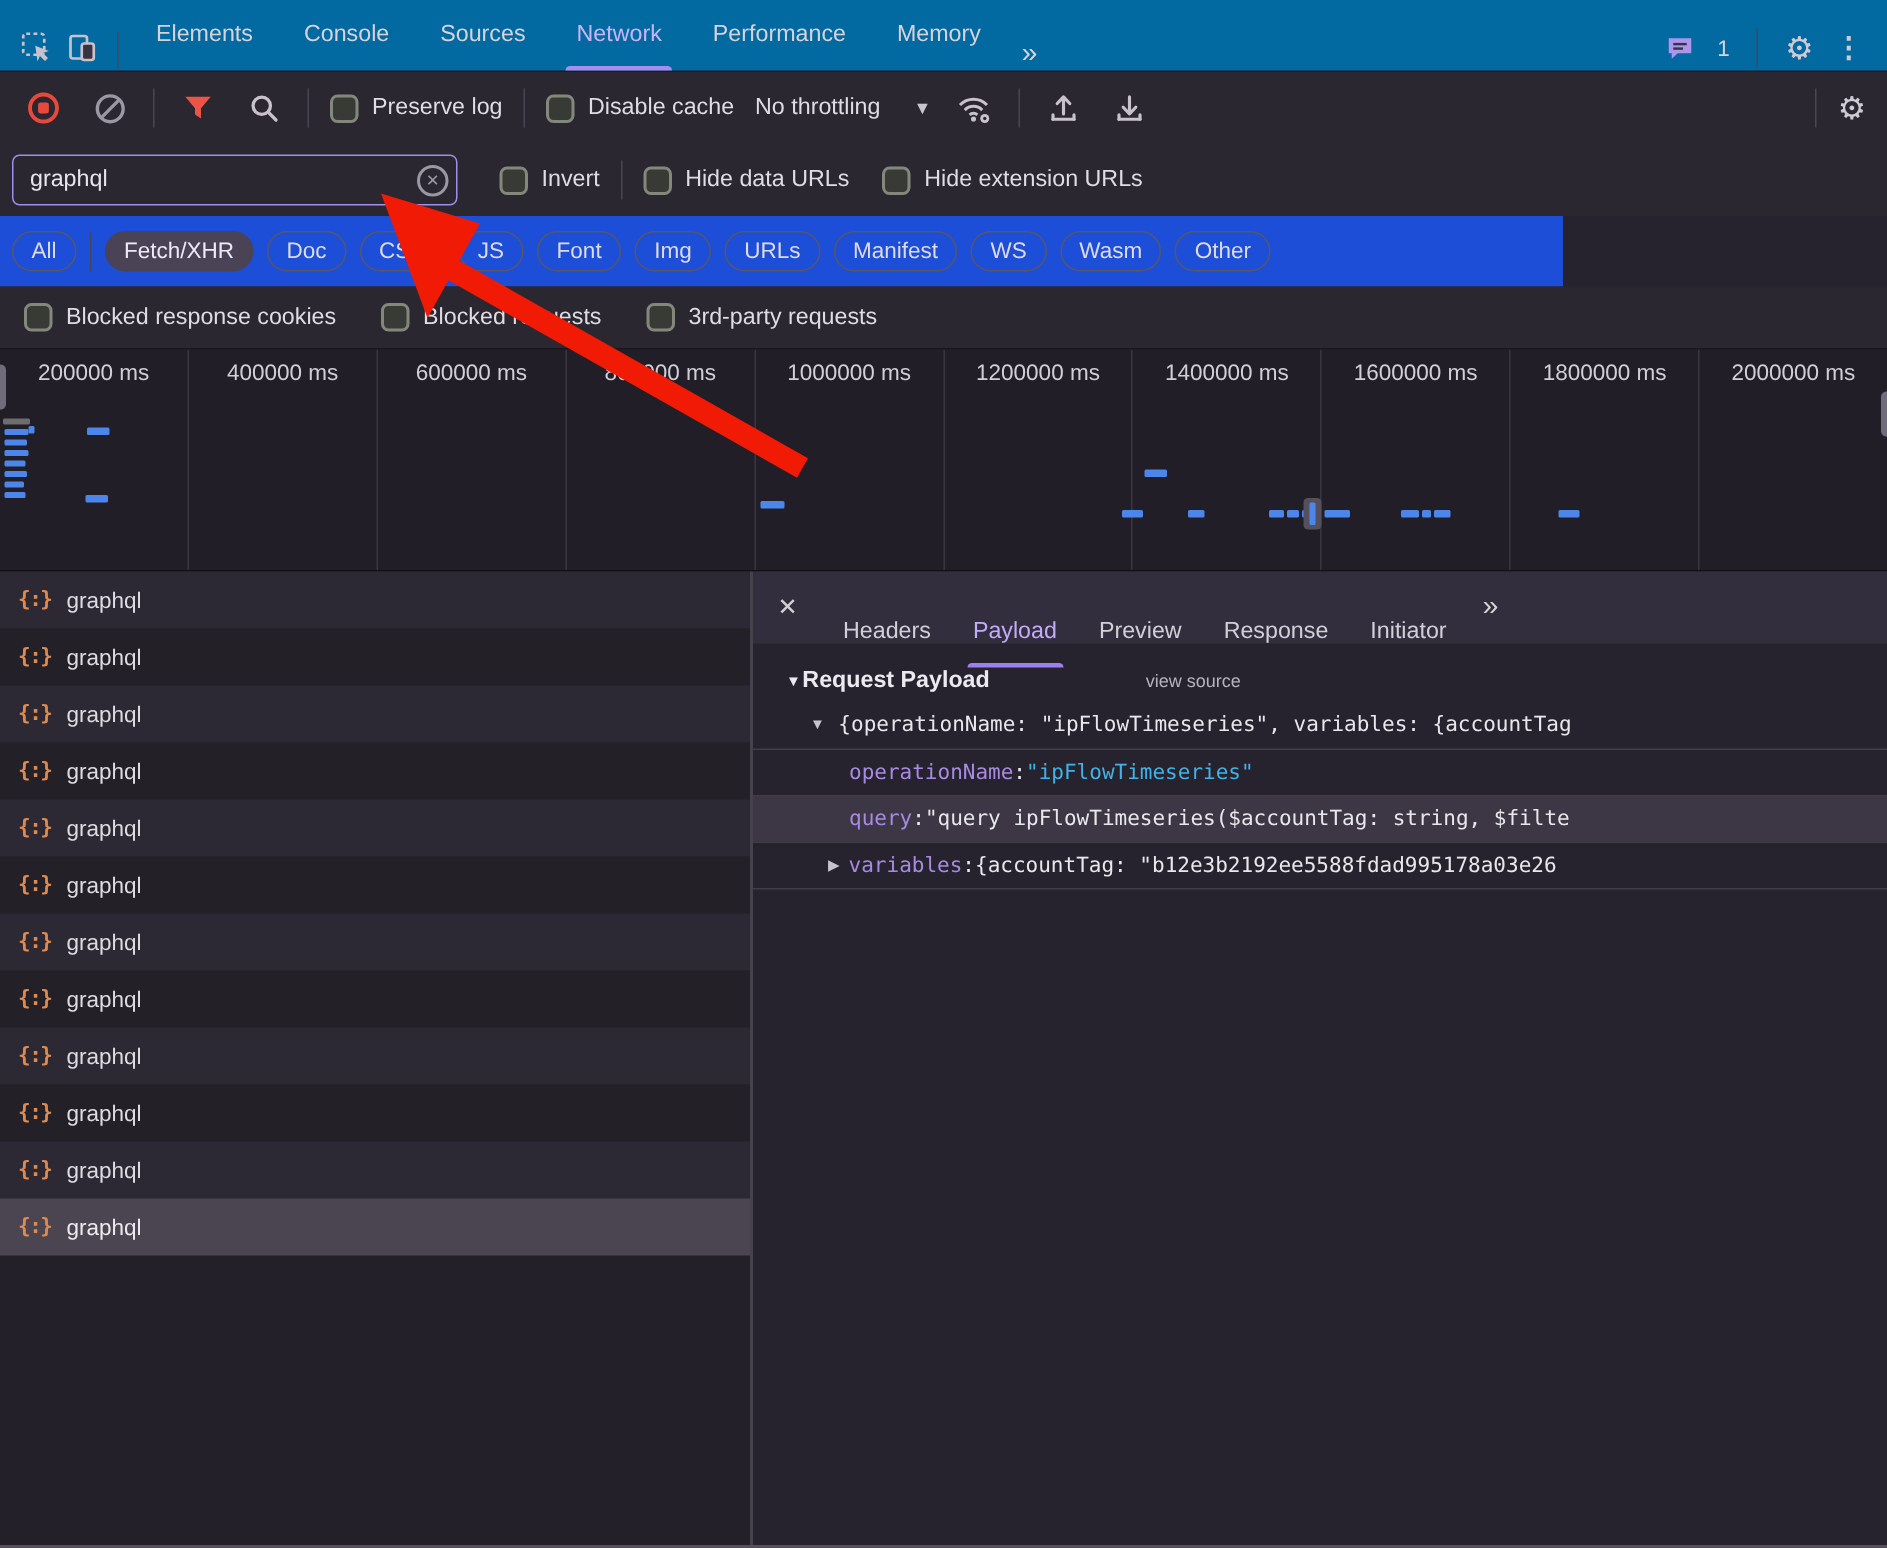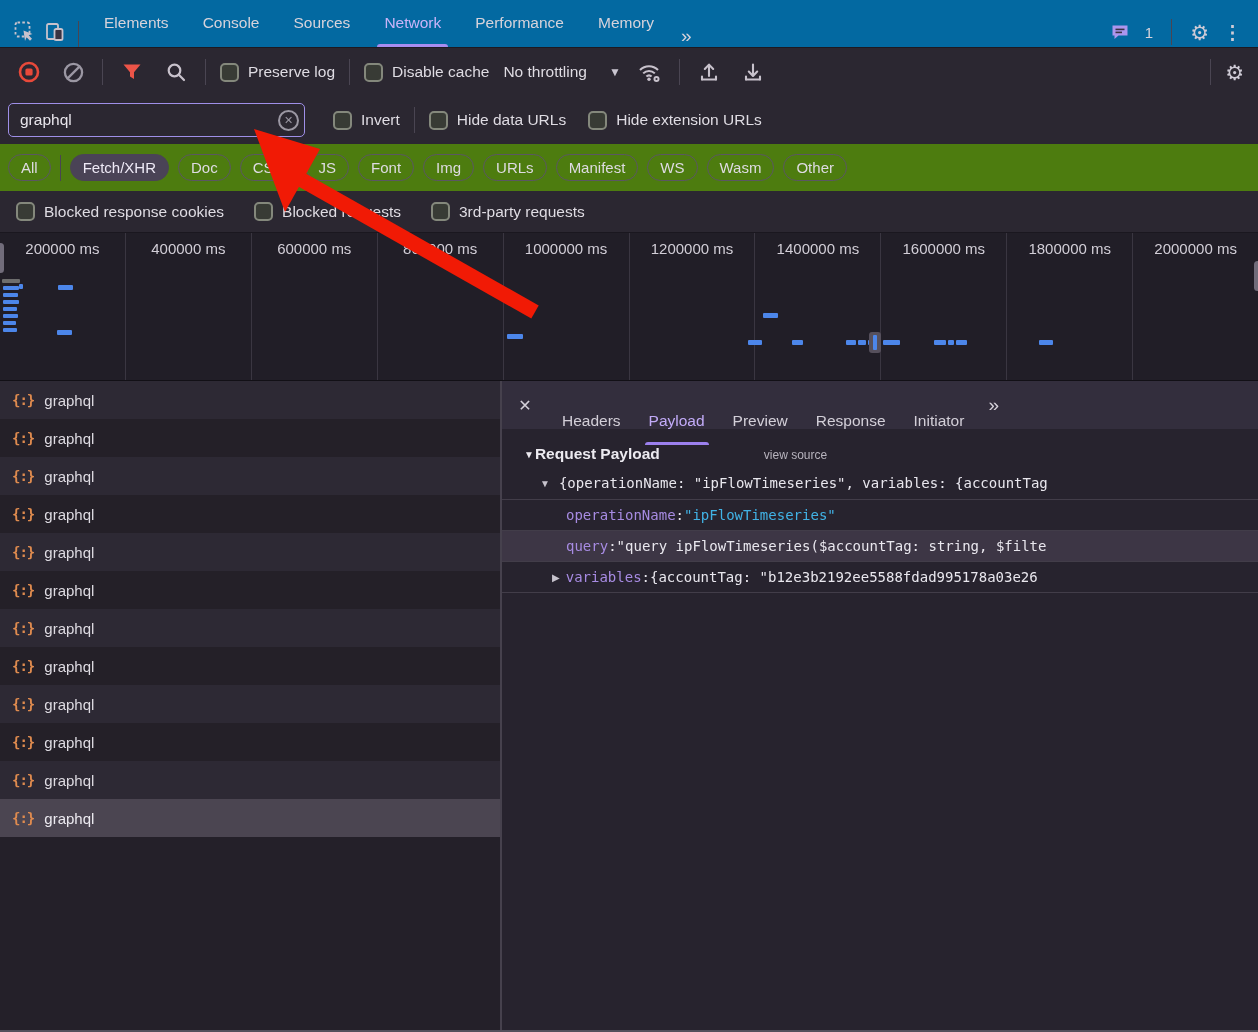--- a/index.html
+++ b/index.html
@@ -45,22 +45,22 @@
   #filter-box { position:relative; width:297px; height:34px; flex:none; }
   #filter-input { width:100%; height:100%; background:transparent;
     border:1.5px solid #9f8fe8; border-radius:5px; outline:none;
     color:#e8e5ec; font-size:15.5px; padding:0 34px 0 11px;
     font-family:"Liberation Sans", sans-serif; }
   #filter-clear { position:absolute; right:6px; top:7px; width:21px; height:21px;
     border:2px solid #9b97a3; border-radius:50%; color:#9b97a3;
     display:flex; align-items:center; justify-content:center; font-size:11px; cursor:pointer; }
 
   
-  #chips-row { position:absolute; left:0; top:144px; width:1258px; height:47px;
-    background:#4d7c0f; display:flex; align-items:center; gap:9px; padding:0 8px; }
+  #chips-row { position:absolute; left:0; top:144px; width:1042px; height:47px;
+    background:#1d4ed8; display:flex; align-items:center; gap:9px; padding:0 8px; }
   .chip { border:1.5px solid #5b5663; border-radius:15px; padding:4px 12px;
     font-size:15px; color:#dedbe2; cursor:pointer; white-space:nowrap; }
   .chip.selected { background:#4a4356; border-color:#4a4356; color:#eee9f6; }
 
   
   #adv-row { position:absolute; left:0; top:191px; width:1258px; height:41px;
     background:#2b2731; display:flex; align-items:center; gap:30px; padding:0 16px; }
 
   
   #waterfall { position:absolute; left:0; top:232px; width:1258px; height:149px;

